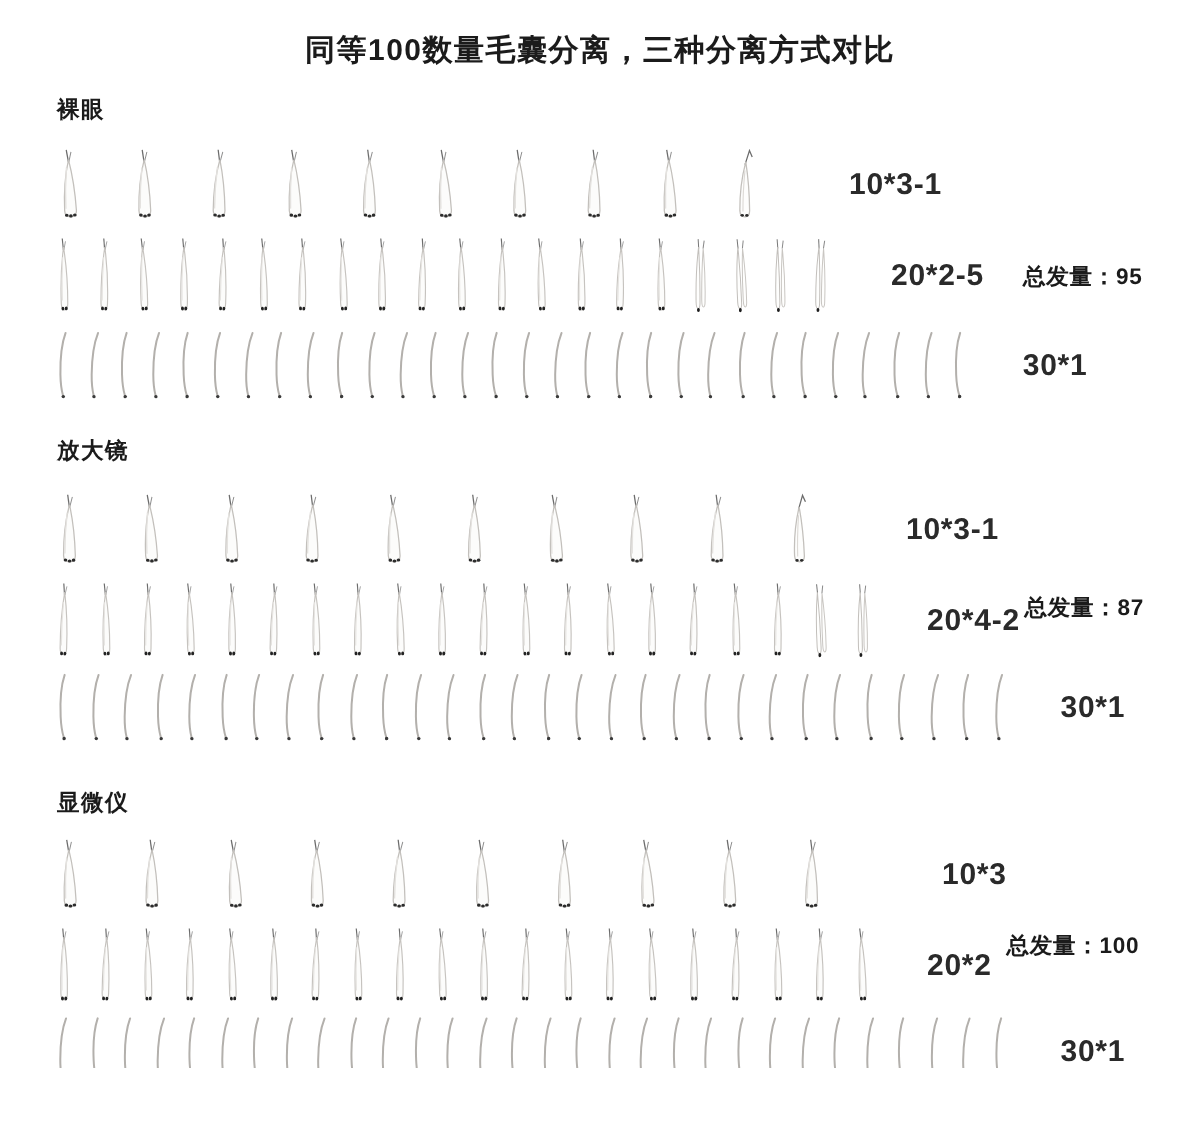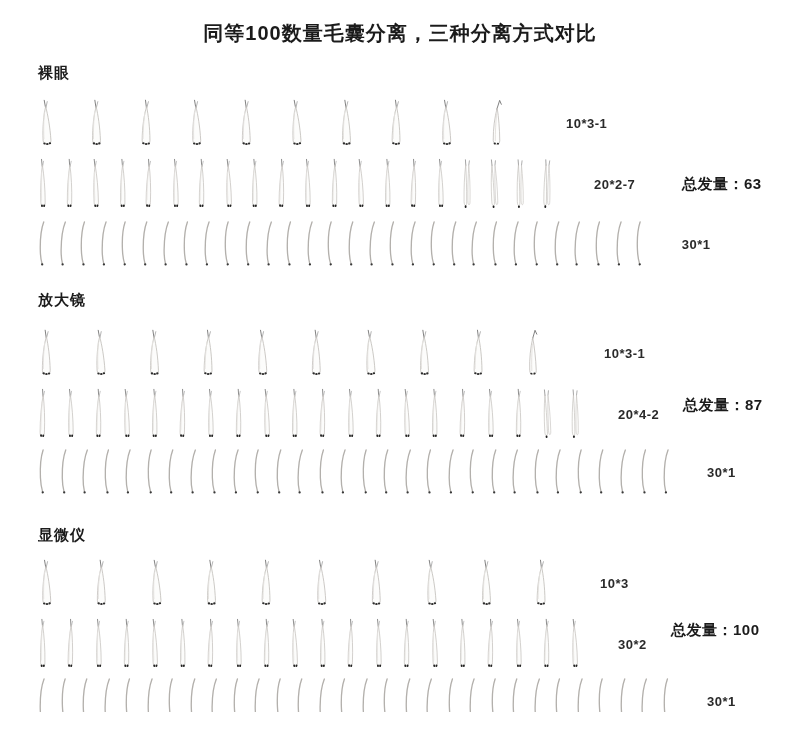--- a/index.html
+++ b/index.html
@@ -5,21 +5,21 @@
   html,body{margin:0;padding:0;background:#ffffff;}
   body{width:800px;height:751px;font-family:"Liberation Sans","DejaVu Sans",sans-serif;}
   .page{position:relative;width:800px;height:712px;background:#ffffff;overflow:hidden;}
   .title{position:absolute;top:20px;left:0;right:0;margin:0;text-align:center;
          font-size:20px;font-weight:bold;color:#1b1b1b;letter-spacing:1px;}
   .section-title{position:absolute;left:38px;margin:0;font-size:15px;font-weight:bold;
          color:#1b1b1b;letter-spacing:1px;}
   .graft-row{position:absolute;left:38px;display:flex;align-items:flex-end;}
   .graft-icon{display:block;flex:0 0 auto;line-height:0;}
   .graft-icon svg{display:block;}
-  .row-label{align-self:center;font-size:13px;font-weight:600;color:#2a2a2a;
+  .row-label{align-self:center;font-size:20px;font-weight:600;color:#2a2a2a;
          letter-spacing:0.5px;white-space:nowrap;}
   .total-label{position:absolute;font-size:15px;font-weight:bold;color:#1b1b1b;
          letter-spacing:0.5px;white-space:nowrap;}
   .bottom-band{position:absolute;left:150px;top:734px;width:650px;height:13px;
          background:linear-gradient(90deg,rgba(120,115,110,0) 0%,rgba(120,115,110,0.06) 20%,rgba(120,115,110,0.08) 100%);
          filter:blur(1px);}
 </style>
 </head>
 <body>
 
@@ -329,21 +329,21 @@
           </span>
           <span class="graft-icon" style="transform: rotate(1.6deg);">
             <svg width="10" height="52" viewBox="0 0 10 54">
               <path d="M3.5 8 L3 1.5" stroke="#777" stroke-width="0.7" fill="none"></path>
               <path d="M6.5 8 L7.2 2.5" stroke="#888" stroke-width="0.7" fill="none"></path>
               <path d="M3.4 7 C2.2 18 1.8 32 2.2 45 C2.3 48 3 49.5 3.8 49.5 C4.6 49.5 5 48 4.9 45 C4.8 32 4.2 18 3.4 7 Z" fill="#fefefd" stroke="#c2bfbb" stroke-width="0.7"></path>
               <path d="M6.6 8 C6 18 5.8 31 6.1 44 C6.2 47 6.7 48.5 7.4 48.5 C8.1 48.5 8.5 47 8.4 44 C8.5 31 7.6 18 6.6 8 Z" fill="#fefefd" stroke="#c9c6c2" stroke-width="0.7"></path>
               <ellipse cx="3.9" cy="50.6" rx="1" ry="1.4" fill="#1e1e1e"></ellipse>
             </svg>
           </span>
-          <span class="row-label" style="margin-left: 26px;">20*2-7</span>
+          <span class="row-label" style="margin-left: 26px;">20*2-5</span>
         </div>
         <div class="graft-row" style="top: 221px; gap: 12.6px;">
           <span class="graft-icon" style="transform: rotate(0deg);">
             <svg width="8" height="46" viewBox="0 0 8 48">
               <path d="M5.8 1 C3.2 8 2 18 2.2 30 C2.3 36 3 41 4 44.5" stroke="#b3b0ac" stroke-width="1.4" fill="none" stroke-linecap="round"></path>
               <ellipse cx="4.2" cy="45.3" rx="1.2" ry="1.2" fill="#3a3a3a"></ellipse>
             </svg>
           </span>
           <span class="graft-icon" style="transform: rotate(1.6deg);">
             <svg width="8" height="46" viewBox="0 0 8 48">
@@ -514,21 +514,21 @@
             </svg>
           </span>
           <span class="graft-icon" style="transform: rotate(-1.6deg);">
             <svg width="8" height="46" viewBox="0 0 8 48">
               <path d="M5.8 1 C3.2 8 2 18 2.2 30 C2.3 36 3 41 4 44.5" stroke="#b3b0ac" stroke-width="1.4" fill="none" stroke-linecap="round"></path>
               <ellipse cx="4.2" cy="45.3" rx="1.2" ry="1.2" fill="#3a3a3a"></ellipse>
             </svg>
           </span>
           <span class="row-label" style="margin-left: 26px;">30*1</span>
         </div>
-        <div class="total-label" style="left: 682px; top: 175px;">总发量：63</div>
+        <div class="total-label" style="left: 682px; top: 175px;">总发量：95</div>
       </section>
       <section>
         <h2 class="section-title" style="top: 291px;">放大镜</h2>
         <div class="graft-row" style="top: 328px; gap: 37px;">
           <span class="graft-icon" style="transform: rotate(0.8deg);">
             <svg width="17" height="50" viewBox="0 0 18 52">
               <path d="M8.5 10 L7.2 1.5" stroke="#6c6c6c" stroke-width="0.9" fill="none"></path>
               <path d="M8.8 10 L10.5 3" stroke="#8d8d8d" stroke-width="0.7" fill="none"></path>
               <path d="M8.6 8.5 C6.2 18 4.6 30 4.9 44.5 C5 47.5 7 48.8 9.3 48.8 C11.6 48.8 13.3 47.3 13.2 44.5 C12.6 30 10.8 18 8.6 8.5 Z" fill="#fcfcfb" stroke="#c3c0bc" stroke-width="0.9"></path>
               <path d="M7 14 C6 24 5.6 34 5.8 43" stroke="#e4e2df" stroke-width="1" fill="none"></path>
@@ -1128,21 +1128,21 @@
             <svg width="17" height="50" viewBox="0 0 18 52">
               <path d="M8.5 10 L7.2 1.5" stroke="#6c6c6c" stroke-width="0.9" fill="none"></path>
               <path d="M8.8 10 L10.5 3" stroke="#8d8d8d" stroke-width="0.7" fill="none"></path>
               <path d="M8.6 8.5 C6.2 18 4.6 30 4.9 44.5 C5 47.5 7 48.8 9.3 48.8 C11.6 48.8 13.3 47.3 13.2 44.5 C12.6 30 10.8 18 8.6 8.5 Z" fill="#fcfcfb" stroke="#c3c0bc" stroke-width="0.9"></path>
               <path d="M7 14 C6 24 5.6 34 5.8 43" stroke="#e4e2df" stroke-width="1" fill="none"></path>
               <ellipse cx="6.3" cy="47.6" rx="1.3" ry="1.1" fill="#2c2c2c"></ellipse>
               <ellipse cx="9.2" cy="48.2" rx="1.3" ry="1.1" fill="#2c2c2c"></ellipse>
               <ellipse cx="12" cy="47.6" rx="1.3" ry="1.1" fill="#2c2c2c"></ellipse>
             </svg>
           </span>
-          <span class="row-label" style="margin-left: 12px;">10*3</span>
+          <span class="row-label" style="margin-left: 40px;">10*3</span>
         </div>
         <div class="graft-row" style="top: 618px; gap: 18px;">
           <span class="graft-icon" style="transform: rotate(0deg);">
             <svg width="10" height="52" viewBox="0 0 10 54">
               <path d="M4.5 9 L3.8 1" stroke="#6c6c6c" stroke-width="0.8" fill="none"></path>
               <path d="M4.8 9 L6 3" stroke="#979797" stroke-width="0.6" fill="none"></path>
               <path d="M4.6 7 C3 18 2.2 32 2.5 46 C2.6 49 3.4 50.4 4.8 50.4 C6.2 50.4 7 49 7 46 C7.2 32 6.2 18 4.6 7 Z" fill="#fcfcfb" stroke="#c6c3bf" stroke-width="0.8"></path>
               <path d="M3.9 14 C3.3 24 3.1 34 3.3 44" stroke="#e6e4e1" stroke-width="0.8" fill="none"></path>
               <ellipse cx="3.6" cy="49.5" rx="1" ry="1.3" fill="#222"></ellipse>
               <ellipse cx="5.9" cy="49.5" rx="1" ry="1.3" fill="#222"></ellipse>
@@ -1331,21 +1331,21 @@
           <span class="graft-icon" style="transform: rotate(-1.6deg);">
             <svg width="10" height="52" viewBox="0 0 10 54">
               <path d="M4.5 9 L3.8 1" stroke="#6c6c6c" stroke-width="0.8" fill="none"></path>
               <path d="M4.8 9 L6 3" stroke="#979797" stroke-width="0.6" fill="none"></path>
               <path d="M4.6 7 C3 18 2.2 32 2.5 46 C2.6 49 3.4 50.4 4.8 50.4 C6.2 50.4 7 49 7 46 C7.2 32 6.2 18 4.6 7 Z" fill="#fcfcfb" stroke="#c6c3bf" stroke-width="0.8"></path>
               <path d="M3.9 14 C3.3 24 3.1 34 3.3 44" stroke="#e6e4e1" stroke-width="0.8" fill="none"></path>
               <ellipse cx="3.6" cy="49.5" rx="1" ry="1.3" fill="#222"></ellipse>
               <ellipse cx="5.9" cy="49.5" rx="1" ry="1.3" fill="#222"></ellipse>
             </svg>
           </span>
-          <span class="row-label" style="margin-left: 20px;">30*2</span>
+          <span class="row-label" style="margin-left: 20px;">20*2</span>
         </div>
         <div class="graft-row" style="top: 678px; gap: 13.5px;">
           <span class="graft-icon" style="transform: rotate(0.8deg);">
             <svg width="8" height="46" viewBox="0 0 8 48">
               <path d="M5.8 1 C3.2 8 2 18 2.2 30 C2.3 36 3 41 4 44.5" stroke="#b3b0ac" stroke-width="1.4" fill="none" stroke-linecap="round"></path>
               <ellipse cx="4.2" cy="45.3" rx="1.2" ry="1.2" fill="#3a3a3a"></ellipse>
             </svg>
           </span>
           <span class="graft-icon" style="transform: rotate(-1.6deg);">
             <svg width="8" height="46" viewBox="0 0 8 48">

